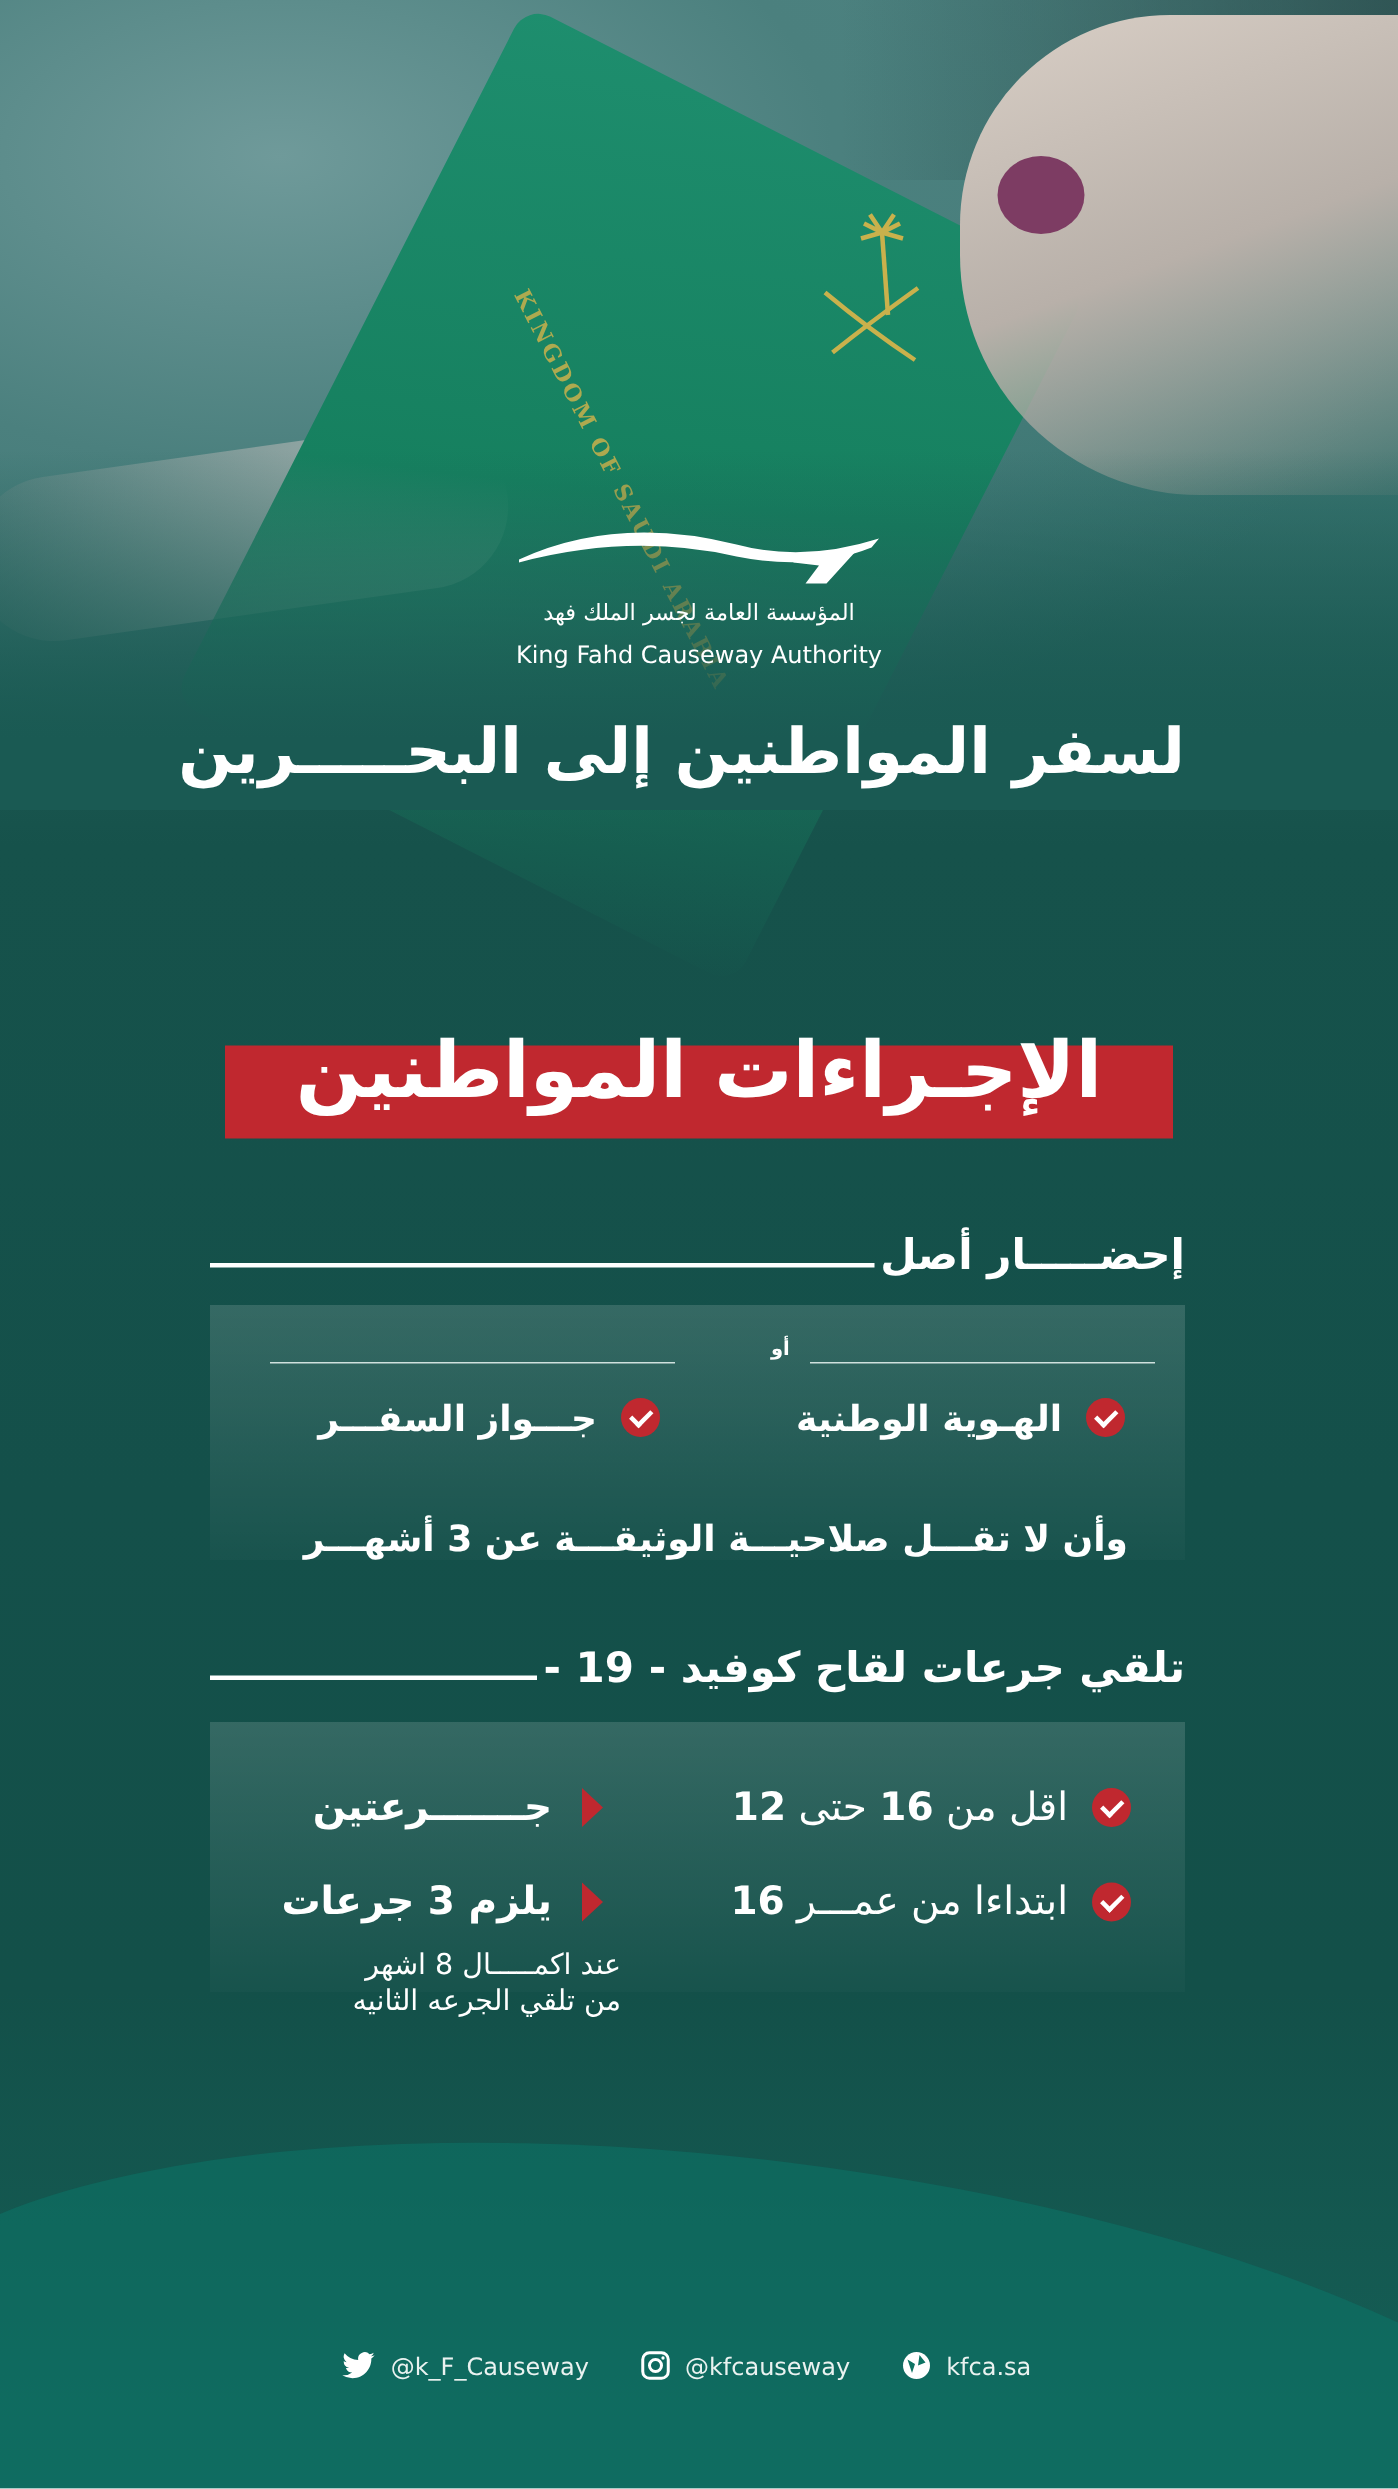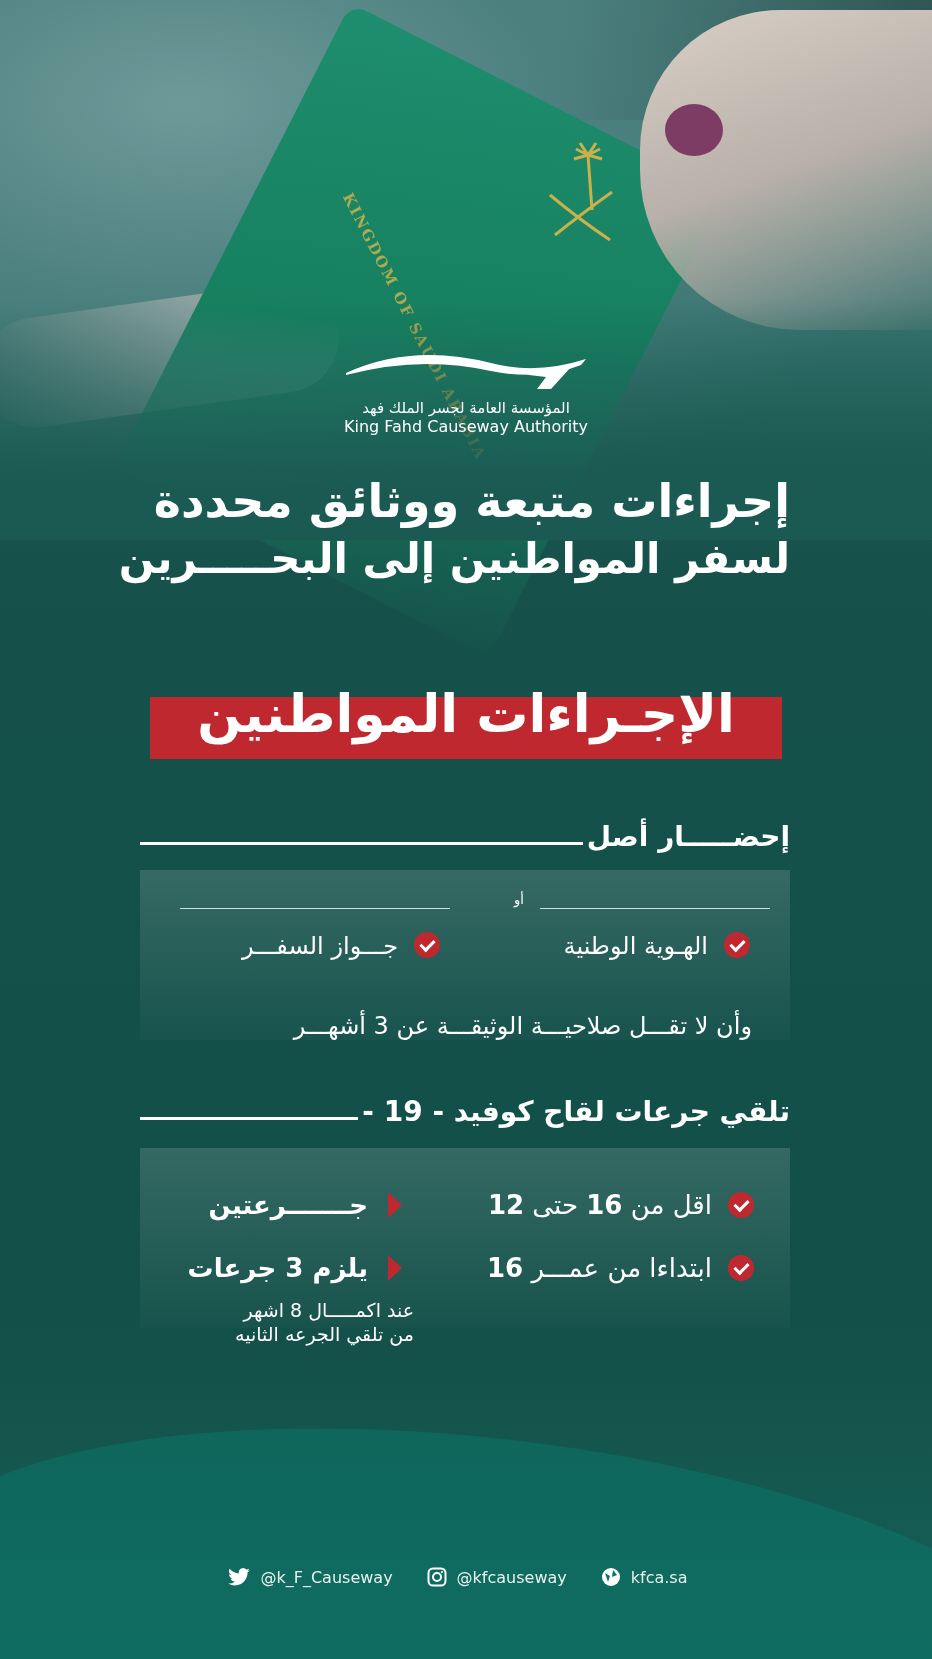--- a/index.html
+++ b/index.html
@@ -19,34 +19,34 @@
     background:linear-gradient(160deg,#d9cfc6 0%,#b8b0a9 50%,rgba(110,130,125,.2) 100%);}
   .nail{position:absolute;left:665px;top:104px;width:58px;height:52px;border-radius:50%;background:#7d3c63;}
   .hand-left{position:absolute;left:-20px;top:300px;width:360px;height:110px;border-radius:60px;transform:rotate(-8deg);
     background:linear-gradient(90deg,rgba(90,120,118,.2),#8aa19f 60%,#a7b7b4);}
   .photo-fade{position:absolute;left:0;top:300px;width:932px;height:240px;background:linear-gradient(180deg,rgba(22,82,75,0),#1a5a53 80%);}
 
   
   .logo{position:absolute;left:0;top:345px;width:932px;text-align:center;}
   .logo svg{display:block;margin:0 auto;}
   .logo .ar{font-size:15px;margin-top:4px;direction:rtl;}
-  .logo .en{font-size:16px;margin-top:0;}
+  .logo .en{font-size:16px;margin-top:10px;}
 
   .headline{position:absolute;left:0;top:472px;width:790px;text-align:right;direction:rtl;font-weight:bold;}
   .headline .l1{font-size:46px;line-height:58px;}
   .headline .l2{font-size:42px;line-height:58px;padding-left:16px;}
 
   .banner{position:absolute;left:150px;top:697px;width:632px;height:62px;background:#c0282f;}
   .banner-text{position:absolute;left:150px;top:672px;width:632px;text-align:center;direction:rtl;font-size:52px;font-weight:bold;line-height:84px;}
 
   .sec-title{position:absolute;left:140px;width:650px;direction:rtl;display:flex;align-items:center;gap:4px;}
   .sec-title .t{font-size:28px;font-weight:bold;white-space:nowrap;}
   .sec-title .rule{flex:1;height:3px;background:#fff;margin-top:14px;}
 
-  .card{position:absolute;left:140px;width:650px;background:linear-gradient(180deg,rgba(255,255,255,.14),rgba(255,255,255,.02));}
+  .card{position:absolute;left:140px;width:650px;background:linear-gradient(180deg,rgba(255,255,255,.14),rgba(255,255,255,.02));font-weight:bold;}
   .or-row{position:absolute;left:40px;top:24px;width:590px;height:20px;direction:rtl;}
   .or-row .line{position:absolute;top:14px;height:1px;background:#cfe0dd;}
   .or-row .or{position:absolute;left:334px;top:-2px;font-size:13px;}
   .chk{display:inline-block;width:26px;height:26px;border-radius:50%;background:#c0282f;position:relative;vertical-align:middle;}
   .chk:after{content:"";position:absolute;left:9px;top:5px;width:6px;height:11px;border:solid #fff;border-width:0 3px 3px 0;transform:rotate(45deg);}
   .opt{position:absolute;top:62px;direction:rtl;font-size:24px;display:flex;align-items:flex-start;gap:16px;white-space:nowrap;}
   .note{position:absolute;left:0;width:612px;top:142px;text-align:right;direction:rtl;font-size:24px;}
 
   .vrow{position:absolute;direction:rtl;display:flex;align-items:center;white-space:nowrap;}
   .vrow .age{font-size:26px;margin-right:16px;width:300px;}
@@ -85,21 +85,20 @@
   <div class="logo">
     <svg width="250" height="50" viewBox="0 0 250 50">
       <path d="M5 28 Q70 -2 150 18 Q195 30 245 14 L240 20 Q200 36 150 26 Q80 10 5 30 Z" fill="#fff"></path>
       <path d="M185 24 L230 22 L210 44 L196 44 L205 32 L188 30 Z" fill="#fff"></path>
     </svg>
     <div class="ar">المؤسسة العامة لجسر الملك فهد</div>
     <div class="en">King Fahd Causeway Authority</div>
   </div>
 
   <div class="headline">
-    <div class="l1">إجراءات متبعة ووثائق محددة</div>
     <div class="l2">لسفر المواطنين إلى البحـــــرين</div>
   </div>
 
   <div class="banner"></div>
   <div class="banner-text">الإجـراءات المواطنين</div>
 
   <div class="sec-title" style="top:820px;">
     <span class="t">إحضـــــار أصل</span>
     <span class="rule"></span>
   </div>

